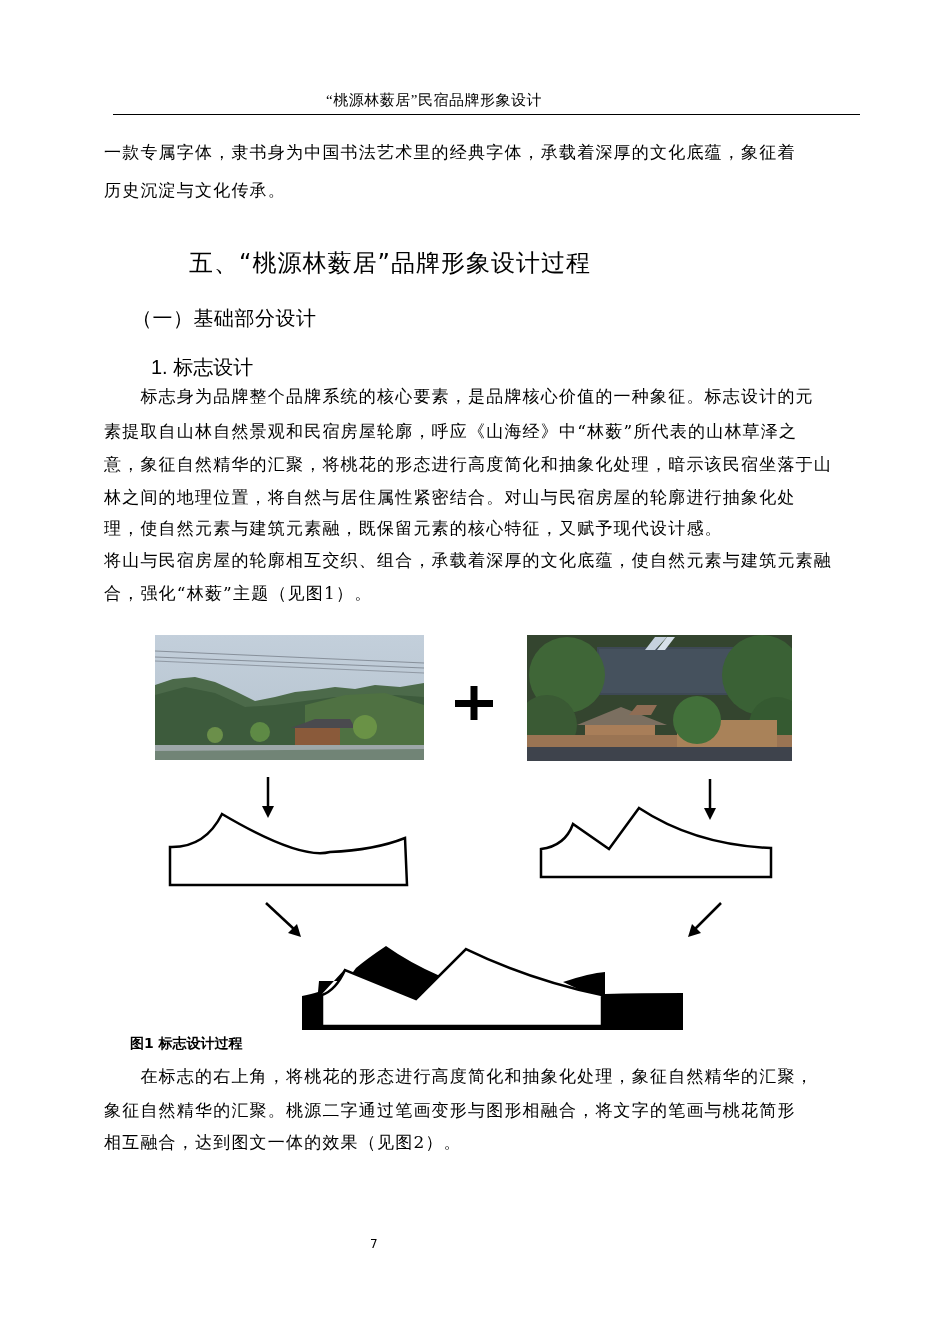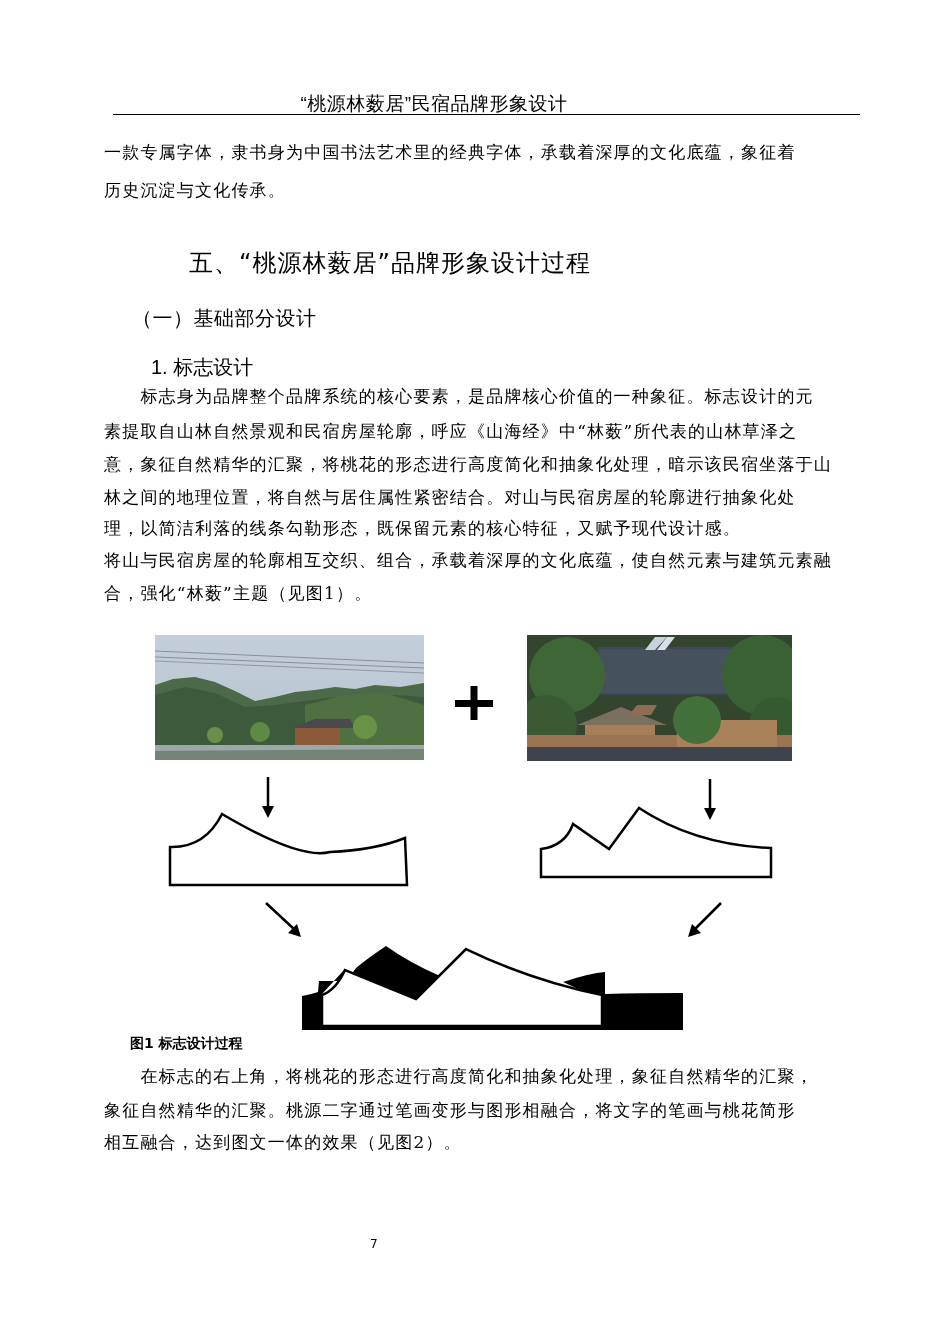--- a/index.html
+++ b/index.html
@@ -1,21 +1,21 @@
 <!DOCTYPE html>
 <html><head>
 <meta charset="utf-8">
 <style>
   html, body { margin: 0; padding: 0; background: #ffffff; }
   body { width: 950px; height: 1344px; position: relative; overflow: hidden;
          font-family: "DejaVu Serif", "Liberation Serif", serif; color: #000; }
   .abs { position: absolute; white-space: nowrap; }
   .header-title { left: 0; width: 868px; top: 91px; text-align: center;
-                  font-family: Liberation Sans, sans-serif;
-                  font-size: 19px; letter-spacing: 0.5px; }
+                  font-family: Liberation Serif, serif;
+                  font-size: 15px; letter-spacing: 0.5px; }
   .header-rule { position: absolute; left: 113px; top: 114px; width: 747px; height: 0;
                  border-top: 1.5px solid #000; }
   .body-line { position: absolute; left: 104px; font-size: 17px; letter-spacing: 1.2px;
                line-height: 20px; }
   .h1 { left: 0; width: 780px; text-align: center; top: 247px;
         font-family: "DejaVu Sans", "Liberation Sans", sans-serif; font-size: 24px;
         letter-spacing: 1px; }
   .h2 { left: 132px; top: 305px; font-family: "DejaVu Sans", "Liberation Sans", sans-serif;
         font-size: 20px; letter-spacing: 0.5px; text-align: right; }
   .h3 { left: 151px; top: 354px; font-family: Liberation Sans, sans-serif;
@@ -37,21 +37,21 @@
 <div class="body-line" style="top:180px">历史沉淀与文化传承。</div>
 
 <div class="abs h1">五、“桃源林薮居”品牌形象设计过程</div>
 <div class="abs h2">（一）基础部分设计</div>
 <div class="abs h3">1. 标志设计</div>
 
 <div class="body-line" style="top:386px">　　标志身为品牌整个品牌系统的核心要素，是品牌核心价值的一种象征。标志设计的元</div>
 <div class="body-line" style="top:421px">素提取自山林自然景观和民宿房屋轮廓，呼应《山海经》中“林薮”所代表的山林草泽之</div>
 <div class="body-line" style="top:454px">意，象征自然精华的汇聚，将桃花的形态进行高度简化和抽象化处理，暗示该民宿坐落于山</div>
 <div class="body-line" style="top:487px">林之间的地理位置，将自然与居住属性紧密结合。对山与民宿房屋的轮廓进行抽象化处</div>
-<div class="body-line" style="top:518px">理，以简洁利落的线条勾勒形态，既保留元素的核心特征，又赋予现代设计感。</div>
+<div class="body-line" style="top:518px">理，使自然元素与建筑元素融，既保留元素的核心特征，又赋予现代设计感。</div>
 <div class="body-line" style="top:550px">将山与民宿房屋的轮廓相互交织、组合，承载着深厚的文化底蕴，使自然元素与建筑元素融</div>
 <div class="body-line" style="top:583px">合，强化“林薮”主题（见图1）。</div>
 
 <div>
 
   <div class="photo" style="left:155px; top:635px; width:269px; height:125px;">
     <svg width="269" height="125" viewBox="0 0 269 125">
       <defs>
         <linearGradient id="sky1" x1="0" y1="0" x2="0" y2="1">
           <stop offset="0" stop-color="#c3cfdb"></stop>

